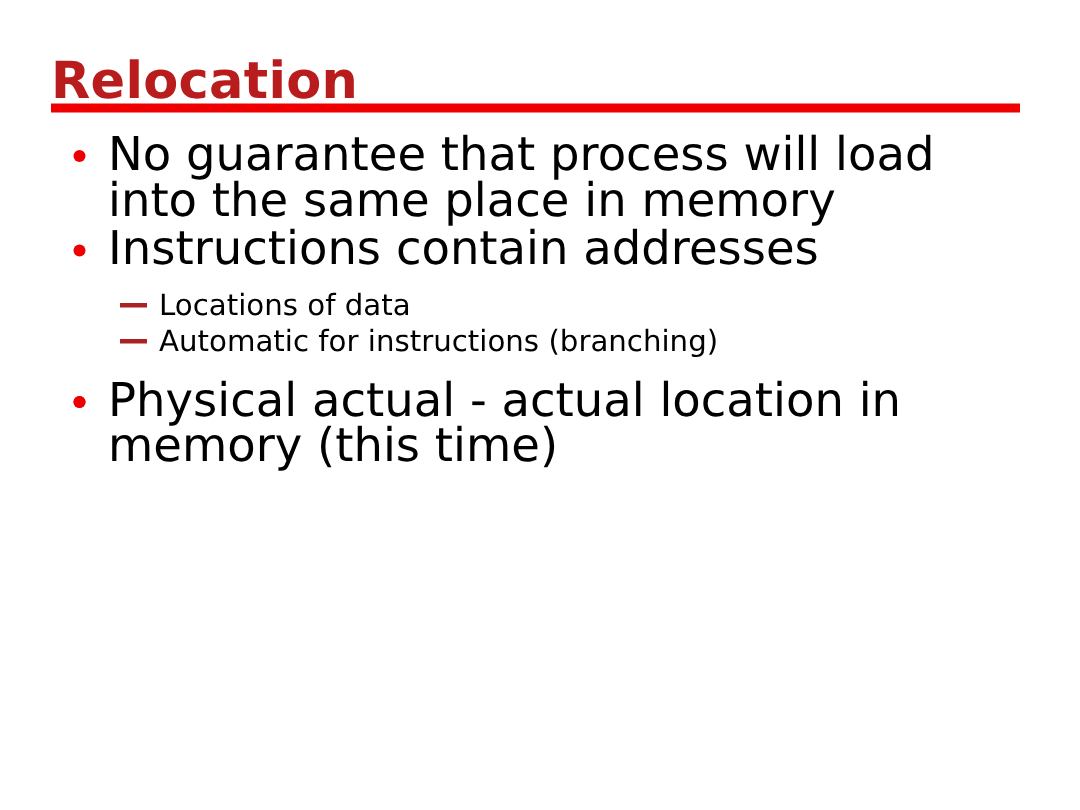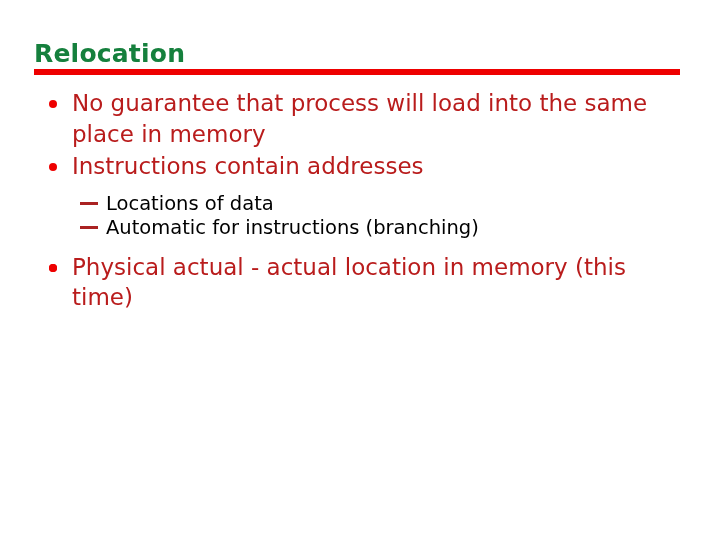--- a/index.html
+++ b/index.html
@@ -20,23 +20,23 @@
     background: #ffffff;
     box-sizing: border-box;
   }
 
   
   .slide-title {
     position: absolute;
     left: 34px;
     top: 40px;
     font-family: "DejaVu Sans", sans-serif;
-    font-size: 25px;
+    font-size: 34px;
     font-weight: bold;
-    color: #15803d;
+    color: #b91c1c;
     letter-spacing: 0.2px;
     line-height: 28px;
     white-space: nowrap;
   }
   .title-rule {
     position: absolute;
     left: 34px;
     top: 69px;
     width: 646px;
     height: 6px;
@@ -48,23 +48,23 @@
     position: absolute;
     left: 34px;
     top: 88px;
     width: 650px;
   }
 
   .bullet-l1 {
     position: relative;
     padding-left: 38px;
     margin: 0 0 2px 0;
-    font-size: 23px;
+    font-size: 31px;
     line-height: 30.5px;
-    color: #b91c1c;
+    color: #000000;
     max-width: 588px;
   }
   .bullet-l1 .dot {
     position: absolute;
     left: 15px;
     top: 12px;
     width: 8px;
     height: 8px;
     border-radius: 50%;
     background: #ee0000;

